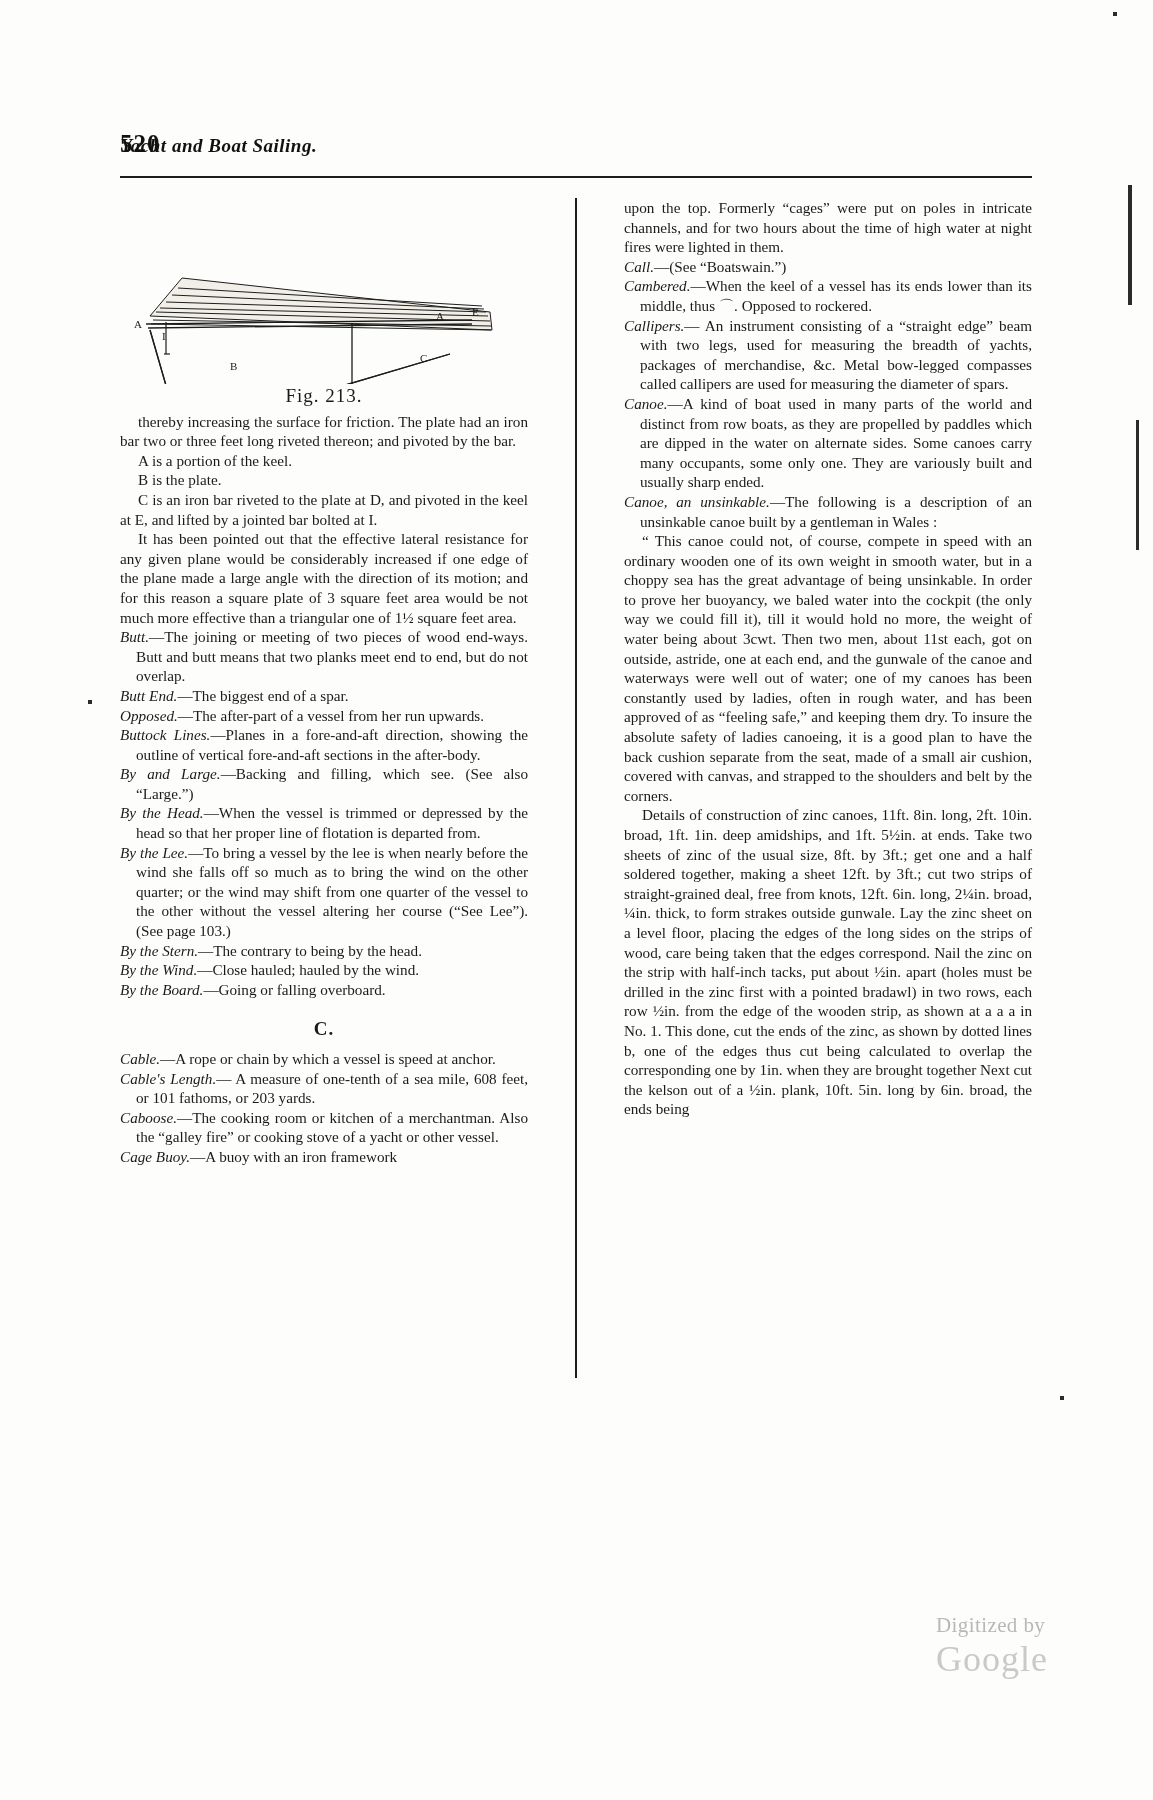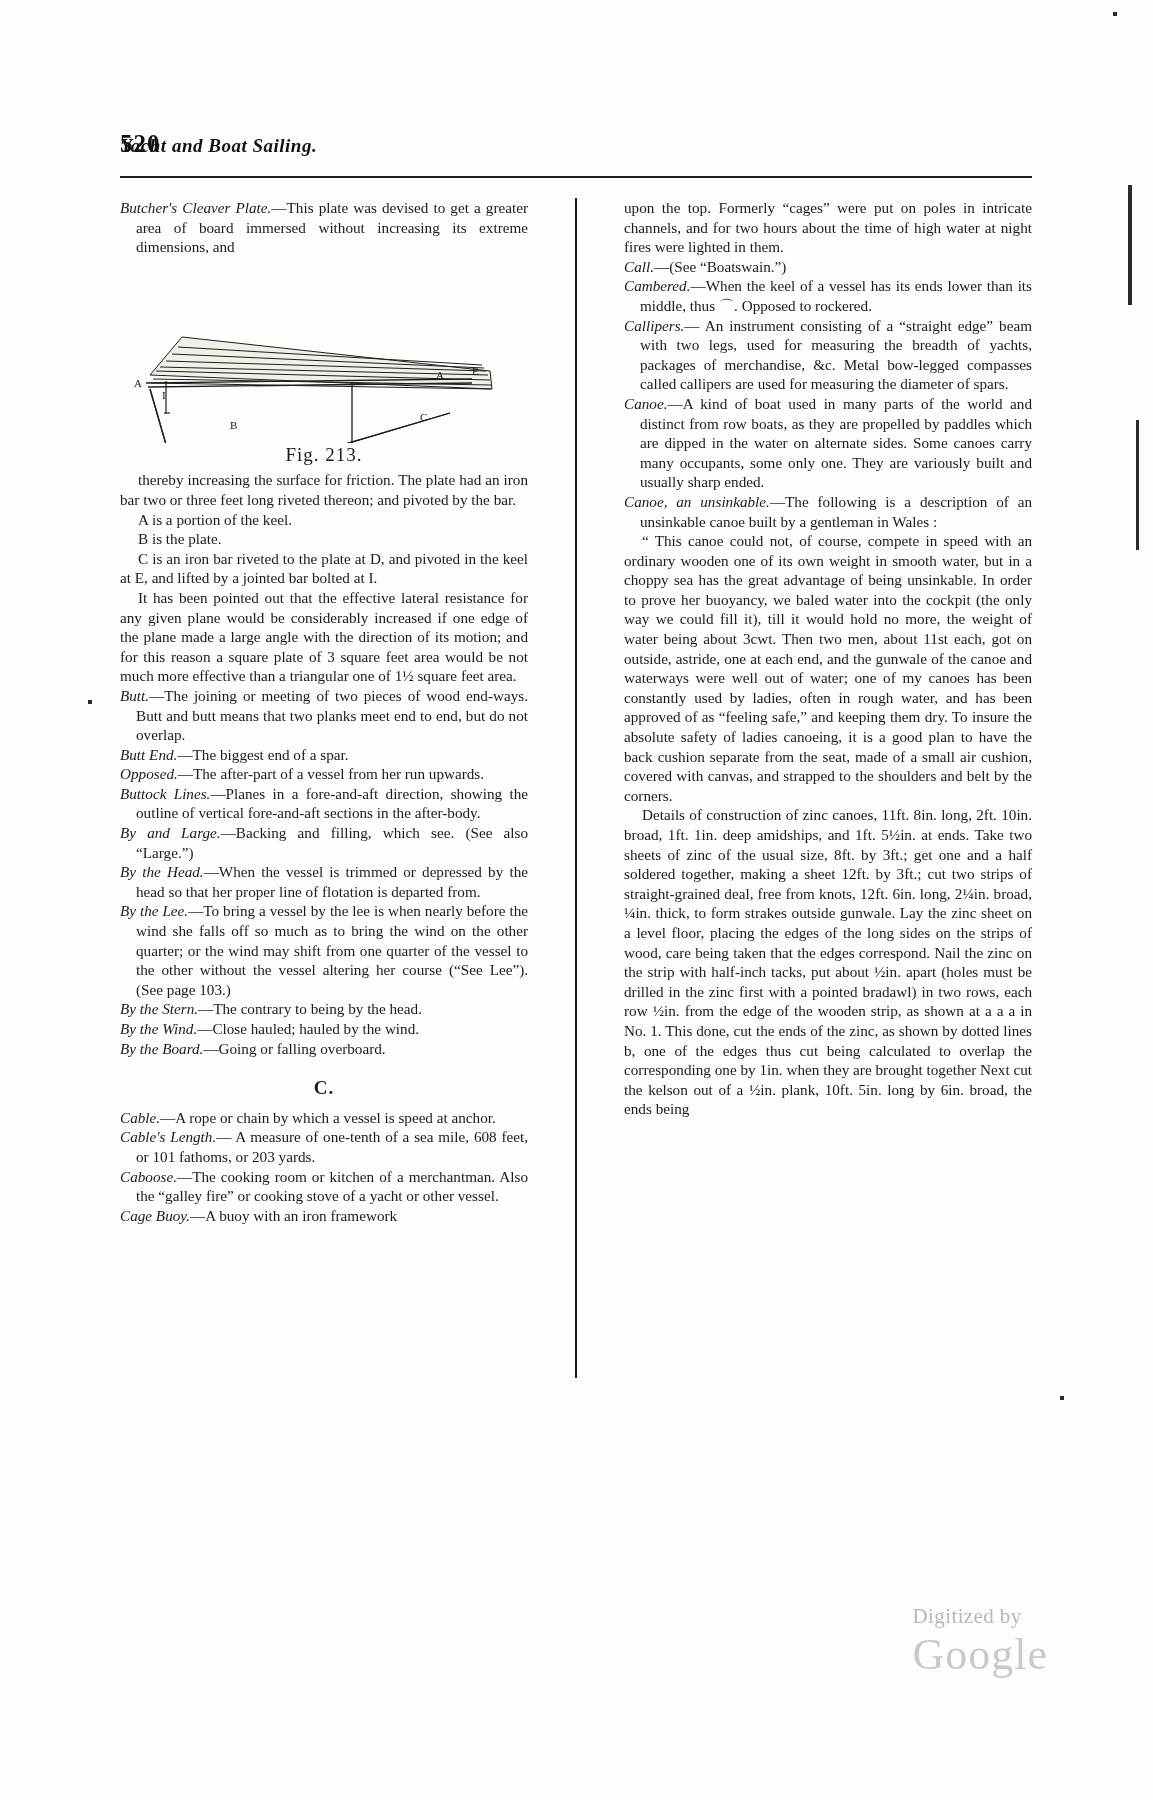--- a/index.html
+++ b/index.html
@@ -123,21 +123,21 @@
     bottom: 120px;
     display: flex;
     align-items: baseline;
     color: #b8b8b8;
     font-size: 21px;
     font-family: "Liberation Serif", serif;
     letter-spacing: 0.4px;
     flex-direction: column;
   }
   .watermark .g {
-    font-size: 44px;
+    font-size: 36px;
     margin-left: 12px;
     letter-spacing: 1px;
     color: #c9c9c9;
   }
 </style>
 </head>
 <body>
 
 <div class="page">
 
@@ -150,23 +150,20 @@
   <div class="header">
     <div class="folio">520</div>
     <div class="running-title">Yacht and Boat Sailing.</div>
   </div>
   <div class="rule"></div>
 
   <div class="columns">
 
     <div class="col left">
 
-      <p class="entry">
-        <span class="it">Butcher's Cleaver Plate.</span><span>—This plate was devised to get a greater area of board immersed without increasing its extreme dimensions, and</span>
-      </p>
 
       <div class="figure">
         <svg width="400" height="180" viewBox="0 0 400 180">
 
           <g stroke="#1d1d1d" stroke-width="1" fill="none">
             <path d="M30 112 L62 74 L370 108 L372 126 Z" fill="#f2efe8"></path>
             <path d="M40 104 L368 112"></path>
             <path d="M36 108 L370 117"></path>
             <path d="M46 98 L366 108"></path>
             <path d="M52 91 L364 105"></path>

